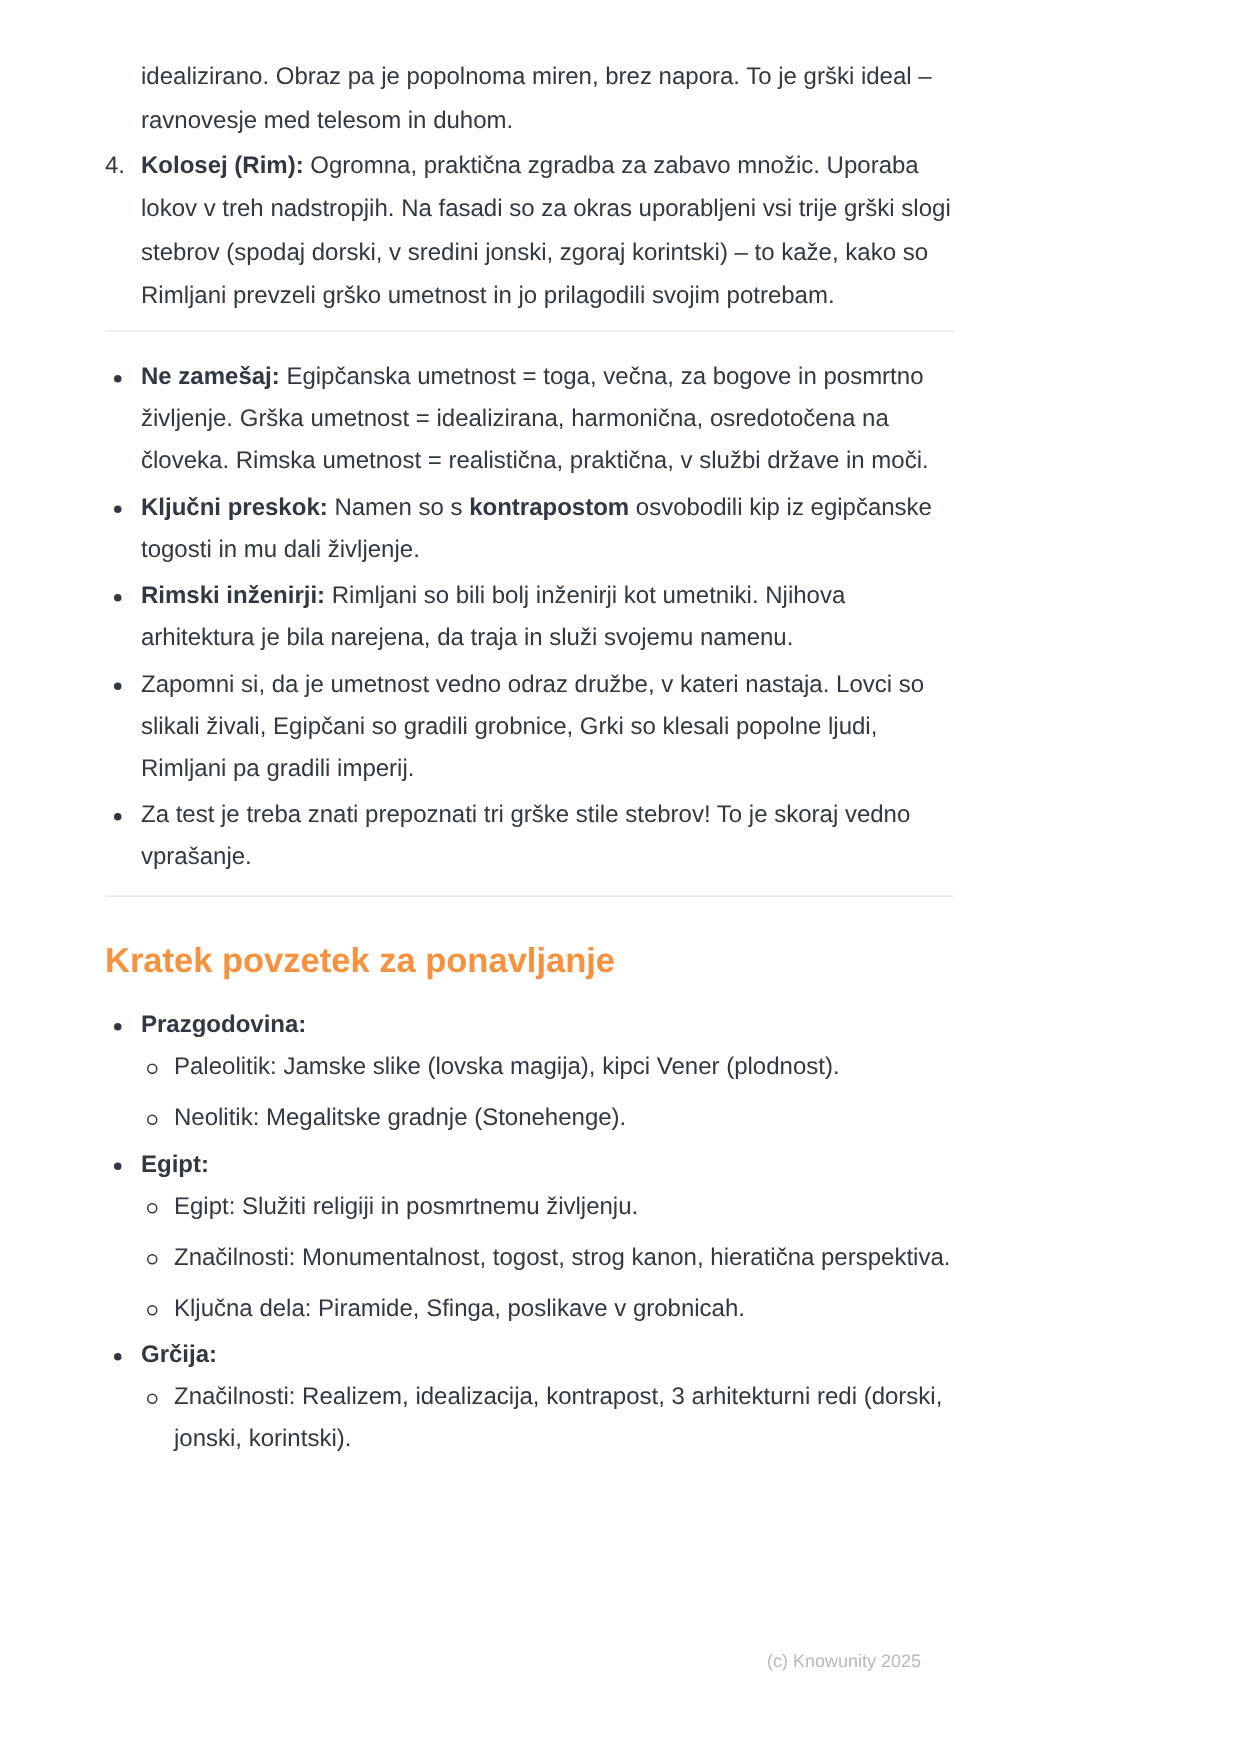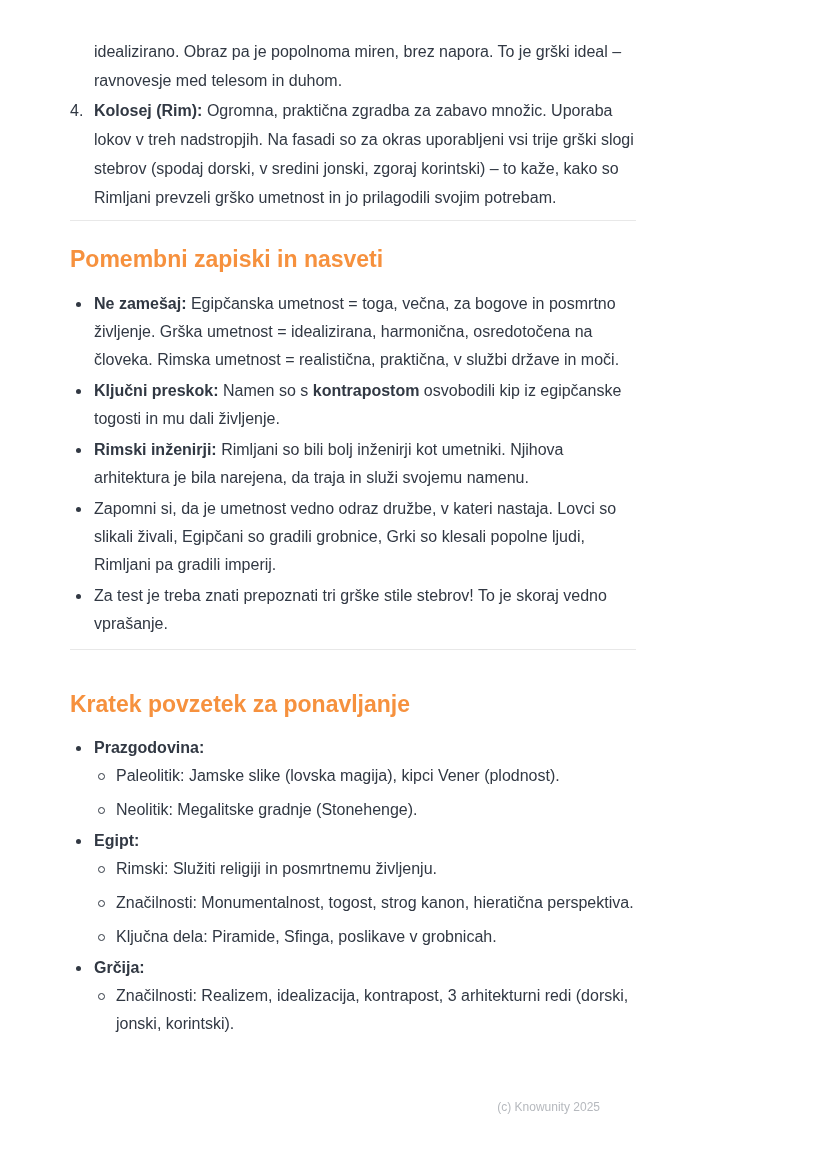--- a/index.html
+++ b/index.html
@@ -35,21 +35,21 @@
   .olitem .num{flex:0 0 24px;}
   .b{font-weight:700;}
   hr.divider{border:none;border-top:1px solid var(--divider);}
   hr.divider-1{margin-top:8px;}
   hr.divider-2{margin-top:11px;}
   h2.section-title{
     font-size:23px;line-height:28px;font-weight:700;
     color:var(--accent);
   }
   h2.title-1{margin-top:24px;}
-  h2.title-2{margin-top:40px;}
+  h2.title-2{margin-top:28px;}
   ul.bullet-list{
     list-style:none;
     margin-top:17px;
     font-size:16px;line-height:28px;
   }
   ul.list-2{margin-top:16px;}
   ul.bullet-list > li{position:relative;padding-left:24px;margin-top:3px;}
   ul.bullet-list > li:first-child{margin-top:12px;}
   ul.list-2 > li{}
   ul.list-2 > li:first-child{margin-top:16px;}
@@ -59,21 +59,21 @@
   }
   ul.sub-list{list-style:none;}
   ul.sub-list > li{position:relative;padding-left:22px;margin-top:6px;}
   ul.sub-list > li:first-child{margin-top:0;}
   ul.sub-list > li::before{
     content:"";position:absolute;left:4px;top:11px;
     width:5px;height:5px;border-radius:50%;
     border:1.4px solid var(--text);background:transparent;
   }
   .footer-note{
-    position:absolute;top:1100px;right:56px;
+    position:absolute;top:1100px;right:42px;
     font-size:12px;color:var(--footer);z-index:2;
   }
 </style>
 </head>
 <body>
 
 <div class="page">
 
   <div class="stripe">
     <div class="stripe-line"></div>
@@ -84,41 +84,40 @@
 
     <p class="continuation">idealizirano. Obraz pa je popolnoma miren, brez napora. To je grški ideal – ravnovesje med telesom in duhom.</p>
 
     <div class="olitem">
       <span class="num">4.</span>
       <span><span class="b">Kolosej (Rim):</span><span> Ogromna, praktična zgradba za zabavo množic. Uporaba lokov v treh nadstropjih. Na fasadi so za okras uporabljeni vsi trije grški slogi stebrov (spodaj dorski, v sredini jonski, zgoraj korintski) – to kaže, kako so Rimljani prevzeli grško umetnost in jo prilagodili svojim potrebam.</span></span>
     </div>
 
     <hr class="divider divider-1">
 
-    <h2 class="section-title title-1">Pomembni zapiski in nasveti</h2>
 
     <ul class="bullet-list list-1">
         <li><span class="b">Ne zamešaj:</span><span> Egipčanska umetnost = toga, večna, za bogove in posmrtno življenje. Grška umetnost = idealizirana, harmonična, osredotočena na človeka. Rimska umetnost = realistična, praktična, v službi države in moči.</span></li>
         <li><span class="b">Ključni preskok:</span><span> Namen so s </span><span class="b">kontrapostom</span><span> osvobodili kip iz egipčanske togosti in mu dali življenje.</span></li>
         <li><span class="b">Rimski inženirji:</span><span> Rimljani so bili bolj inženirji kot umetniki. Njihova arhitektura je bila narejena, da traja in služi svojemu namenu.</span></li>
         <li><span>Zapomni si, da je umetnost vedno odraz družbe, v kateri nastaja. Lovci so slikali živali, Egipčani so gradili grobnice, Grki so klesali popolne ljudi, Rimljani pa gradili imperij.</span></li>
         <li><span>Za test je treba znati prepoznati tri grške stile stebrov! To je skoraj vedno vprašanje.</span></li>
       </ul>
 
     <hr class="divider divider-2">
 
     <h2 class="section-title title-2">Kratek povzetek za ponavljanje</h2>
 
     <ul class="bullet-list list-2">
         <li><span class="b">Prazgodovina:</span><ul class="sub-list">
             <li>Paleolitik: Jamske slike (lovska magija), kipci Vener (plodnost).</li>
             <li>Neolitik: Megalitske gradnje (Stonehenge).</li>
           </ul></li>
         <li><span class="b">Egipt:</span><ul class="sub-list">
-            <li>Rimski: Služiti religiji in posmrtnemu življenju.</li>
+            <li>Egipt: Služiti religiji in posmrtnemu življenju.</li>
             <li>Značilnosti: Monumentalnost, togost, strog kanon, hieratična perspektiva.</li>
             <li>Ključna dela: Piramide, Sfinga, poslikave v grobnicah.</li>
           </ul></li>
         <li><span class="b">Grčija:</span><ul class="sub-list">
             <li>Značilnosti: Realizem, idealizacija, kontrapost, 3 arhitekturni redi (dorski, jonski, korintski).</li>
           </ul></li>
       </ul>
 
   </div>
 

